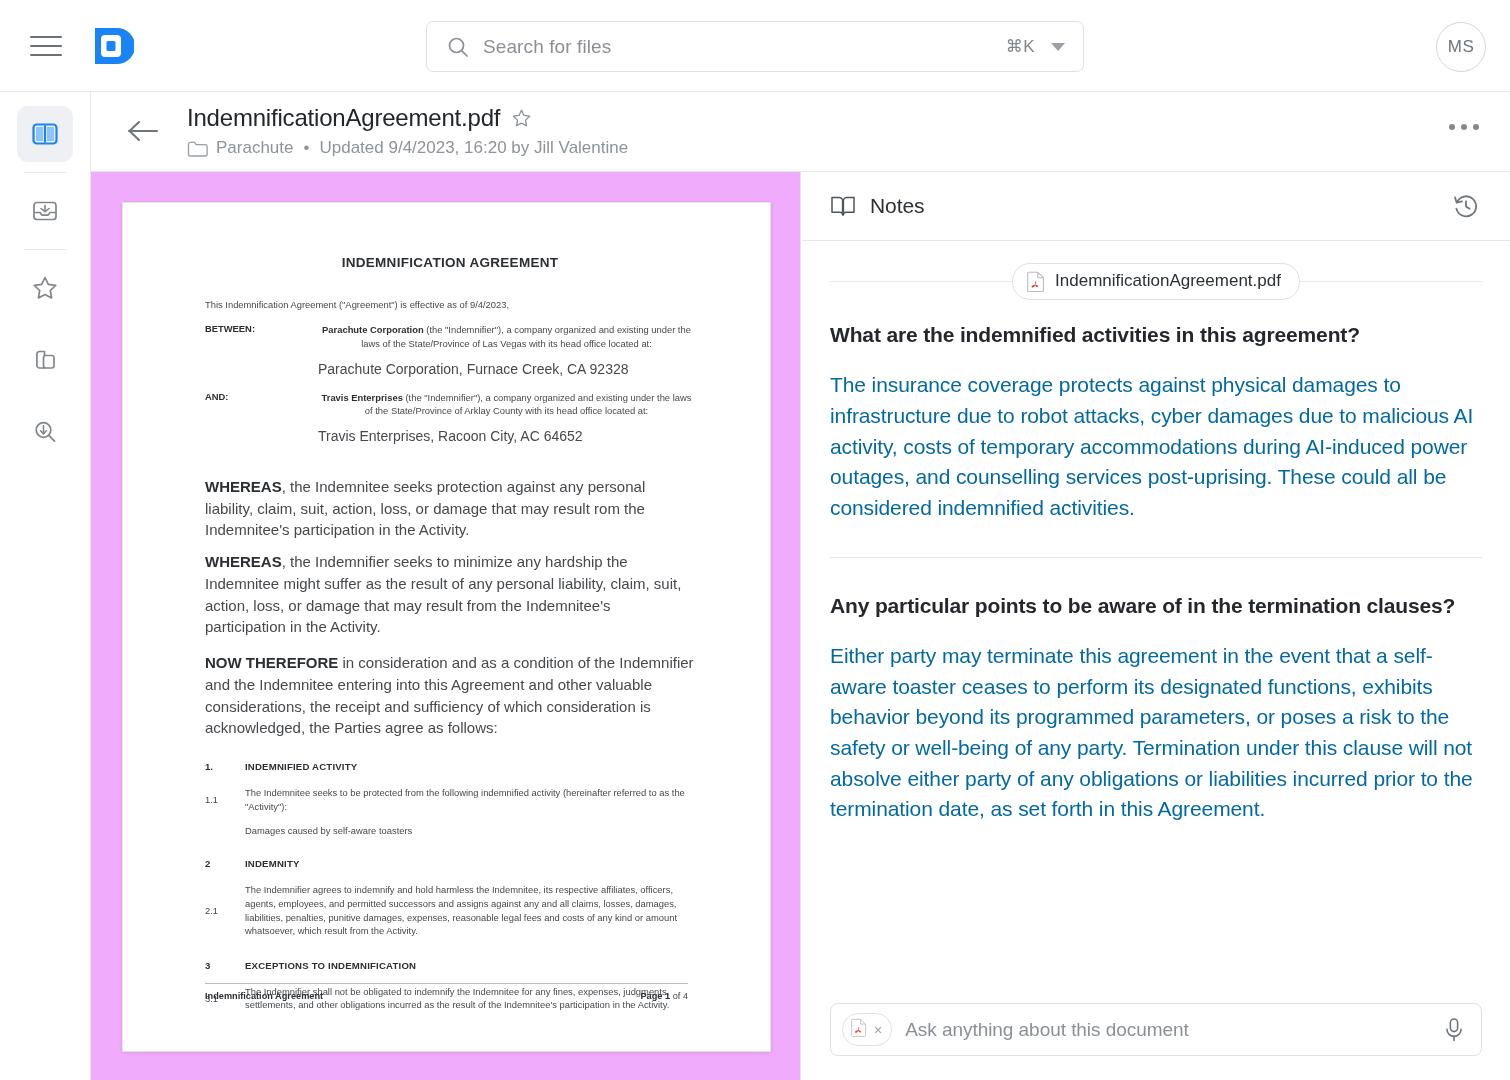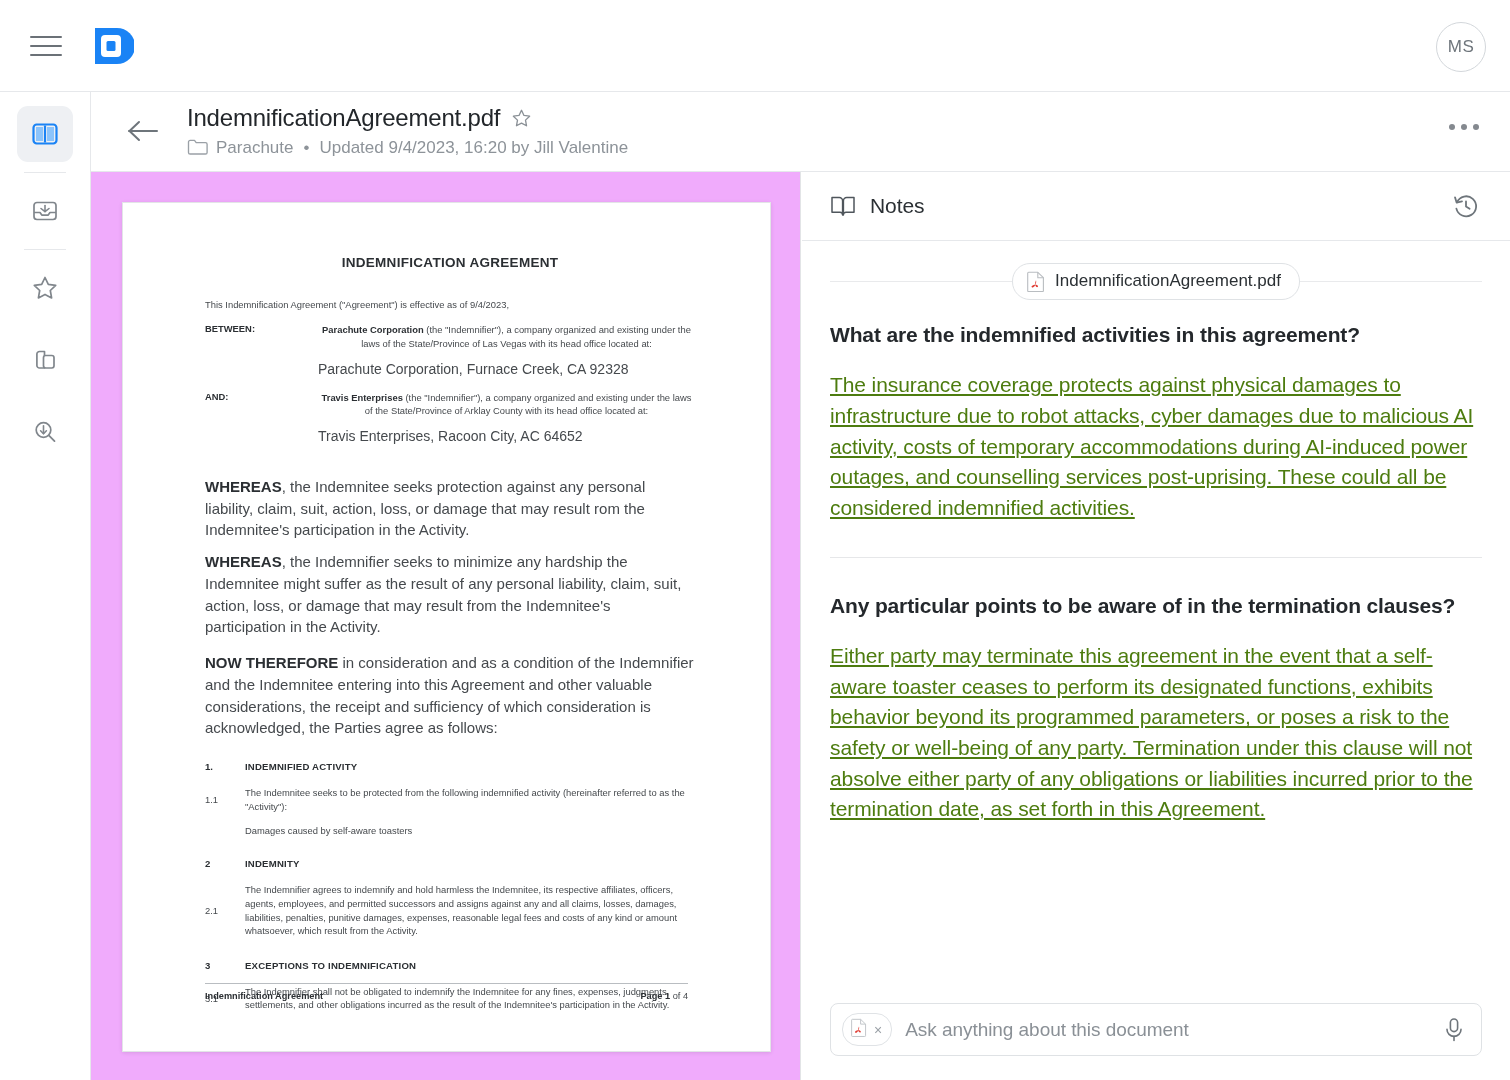--- a/index.html
+++ b/index.html
@@ -89,21 +89,21 @@
     display: flex; align-items: center; justify-content: center;
   }
   .doc-title-row {
     position: absolute; left: 96px; top: 12px;
     display: flex; align-items: center; gap: 11px;
   }
   .doc-title { font-size: 24px; color: #22262a; letter-spacing: -0.2px; }
   .star-icon { width: 21px; height: 21px; cursor: pointer; }
   .doc-meta-row {
     position: absolute; left: 96px; top: 46px;
-    display: flex; align-items: flex-start; gap: 8px;
+    display: flex; align-items: flex-end; gap: 8px;
     font-size: 17px; color: #8d9399;
   }
   .folder-icon { width: 21px; height: 18px; }
   .meta-dot { font-size: 17px; color: #8d9399; padding: 0 2px; }
   .more-dots {
     position: absolute; right: 25px; top: 26px;
     display: flex; gap: 6px; cursor: pointer; padding: 6px;
   }
   .more-dots i { width: 6px; height: 6px; border-radius: 50%; background: #84898f; display: block; }
 
@@ -190,21 +190,21 @@
   }
   .pdf-mini { width: 18px; height: 21px; flex: 0 0 auto; }
 
   .qa-block { padding: 0 28px; }
   .qa-question {
     font-size: 21px; font-weight: bold; color: #24282c;
     letter-spacing: -0.15px; line-height: 1.3;
     margin-bottom: 22px;
   }
   .qa-answer {
-    font-size: 21px; color: #4d7c0f; line-height: 1.46; letter-spacing: -0.1px; text-decoration: underline;
+    font-size: 21px; color: #0369a1; line-height: 1.46; letter-spacing: -0.1px;
   }
   .qa-divider { height: 1px; background: #e6e7e9; margin: 33px 28px 34px 28px; }
 
   .ask-wrap {
     position: absolute; left: 0; bottom: 0; width: 708px; height: 101px;
     display: flex; align-items: center; padding: 0 28px;
   }
   .ask-box {
     width: 100%; height: 53px;
     border: 1px solid #dfe2e5; border-radius: 8px; background: #fff;
@@ -233,20 +233,31 @@
   </div>
 
   <div class="brand-logo">
     <svg width="42" height="46" viewBox="0 0 42 46">
       <path d="M3 5 h22 a16 16 0 0 1 0 36 h-22 z" fill="#1a83f5"></path>
       <rect x="9" y="12" width="20" height="22" rx="4" fill="#ffffff"></rect>
       <rect x="14.5" y="18" width="9" height="10" rx="1.5" fill="#1a83f5"></rect>
     </svg>
   </div>
 
+  <div class="searchbar">
+    <span class="search-icon">
+      <svg width="22" height="22" viewBox="0 0 22 22">
+        <circle cx="9.5" cy="9.5" r="7" fill="none" stroke="#8a9096" stroke-width="1.7"></circle>
+        <line x1="14.6" y1="14.6" x2="20" y2="20" stroke="#8a9096" stroke-width="1.7" stroke-linecap="round"></line>
+      </svg>
+    </span>
+    <span class="search-placeholder">Search for files</span>
+    <span class="search-kbd">⌘K</span>
+    <span class="search-caret"></span>
+  </div>
 
   <div class="avatar">
     <span>MS</span>
   </div>
 </div>
 
 <div class="rail">
 
   <div class="rail-btn active">
     <svg width="30" height="30" viewBox="0 0 30 30">

